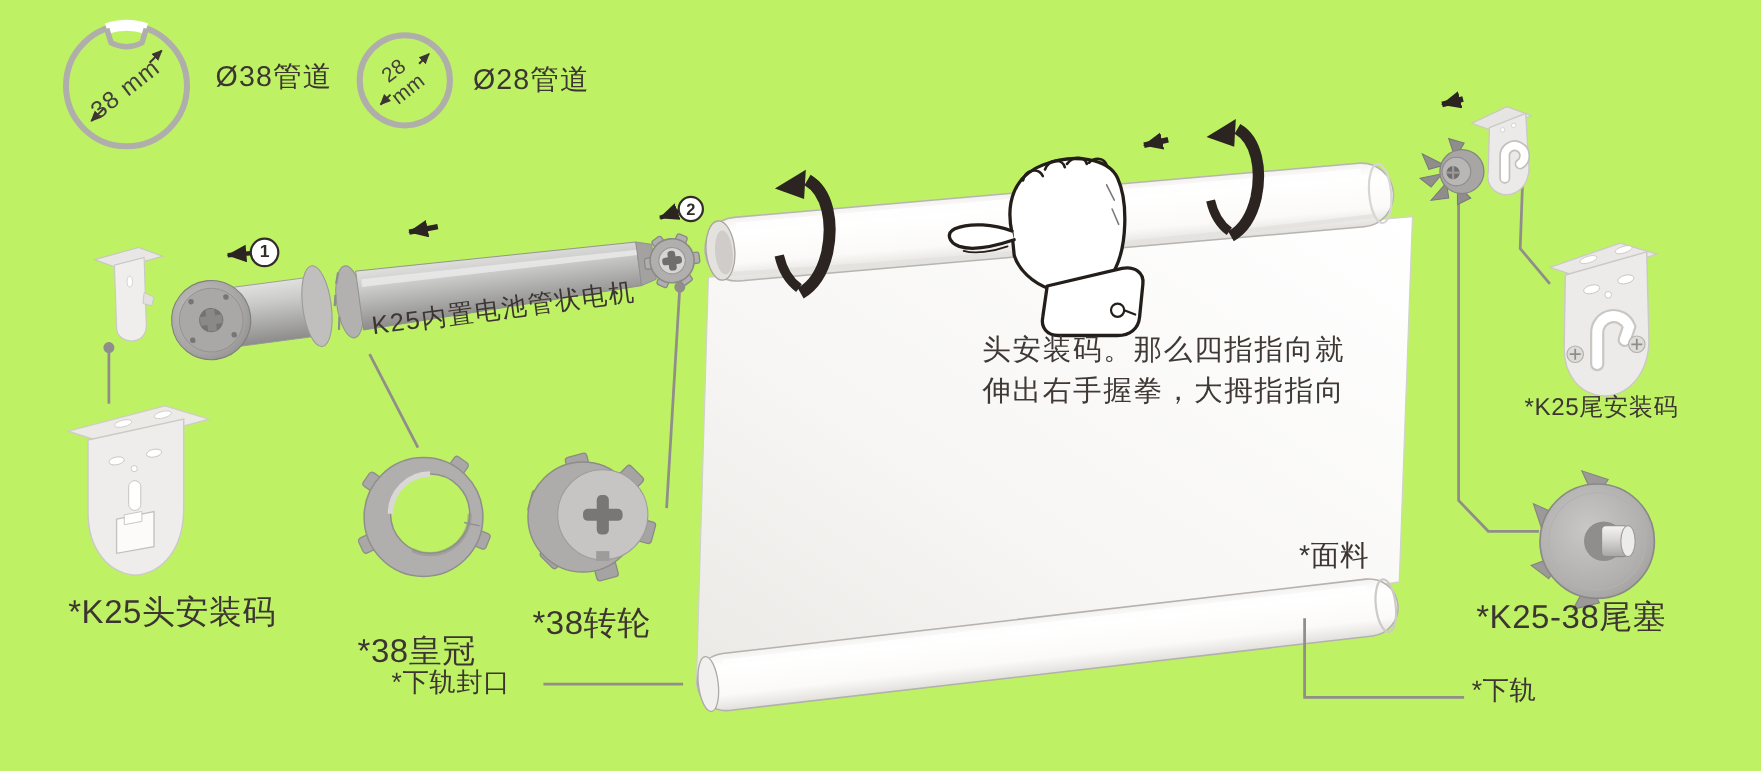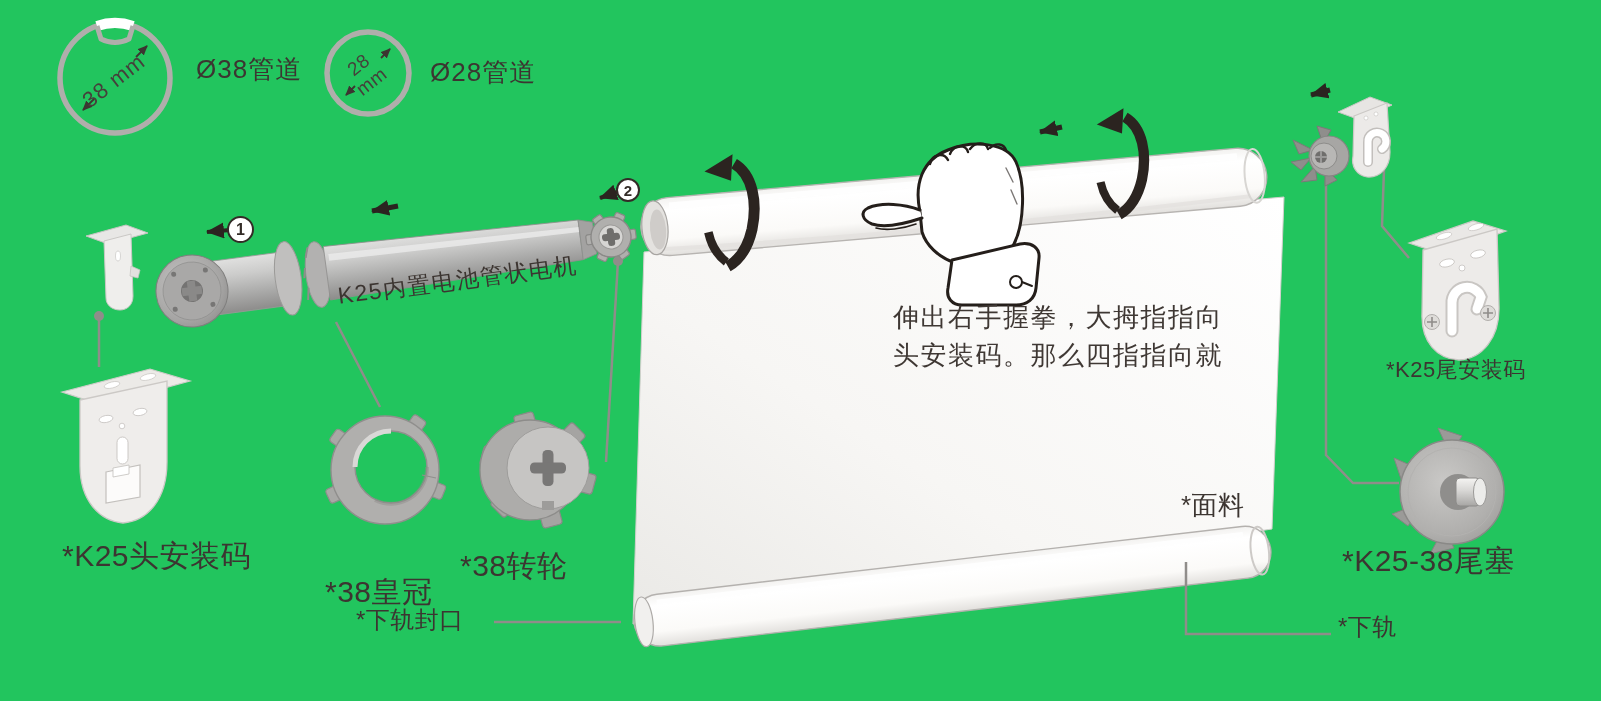--- a/index.html
+++ b/index.html
@@ -1,38 +1,38 @@
 <!DOCTYPE html>
 <html><head>
 <meta charset="utf-8">
 <style>
   html,body{margin:0;padding:0;background:#fff;}
   #stage{
-    position:relative;width:1601px;height:701px;background:#22c55e;overflow:hidden;
+    position:relative;width:1601px;height:701px;background:#bef264;overflow:hidden;
     font-family:"Liberation Sans","DejaVu Sans",sans-serif;color:#3c3531;
   }
   #art{position:absolute;left:0;top:0;width:1601px;height:701px;}
   .lbl{position:absolute;white-space:nowrap;color:#3c3531;}
   .lbl.big{font-size:26px;letter-spacing:1px;}
   .lbl.part{font-size:30px;letter-spacing:0.5px;}
   .dim{position:absolute;text-align:center;color:#45403b;}
   #dim38{left:56px;top:68px;width:116px;font-size:22px;letter-spacing:1px;transform:rotate(-38deg);}
   #dim28{left:338px;top:52px;width:54px;font-size:19px;line-height:21px;letter-spacing:0.5px;transform:rotate(-38deg);white-space:normal;}
   #motor-label{left:336px;top:281px;font-size:23px;letter-spacing:1.5px;transform:rotate(-7.5deg);transform-origin:left top;}
   .badge{
     position:absolute;box-sizing:border-box;border:2.5px solid #332c27;border-radius:50%;
     background:#fff;display:flex;align-items:center;justify-content:center;
     font-size:16px;font-weight:bold;color:#332c27;
   }
   #badge1{left:227px;top:216px;width:27px;height:27px;}
   #badge2{left:616px;top:178px;width:24px;height:24px;font-size:15px;}
   #instruction{position:absolute;left:893px;top:299px;font-size:26px;line-height:37.5px;letter-spacing:1.5px;color:#3f3834;}
   #lbl-head-bracket{left:62px;top:536px;}
   #lbl-crown{left:325px;top:536px;margin-top:36px;}
-  #lbl-wheel{left:460px;top:546px;}
+  #lbl-wheel{left:484px;top:546px;}
   #lbl-fabric{left:1181px;top:488px;font-size:26px;}
   #lbl-tail-bracket{left:1386px;top:355px;font-size:22px;}
   #lbl-tail-plug{left:1342px;top:541px;}
   #lbl-rail-cap{left:356px;top:604px;font-size:24px;}
   #lbl-rail{left:1338px;top:611px;font-size:24px;}
   #lbl-pipe38{left:196px;top:52px;}
   #lbl-pipe28{left:430px;top:55px;text-align:right;}
 </style>
 </head>
 <body>
@@ -300,22 +300,22 @@
 <div class="lbl" id="motor-label">K25内置电池管状电机</div>
 
 <div class="badge" id="badge1">
   <span>1</span>
 </div>
 <div class="badge" id="badge2">
   <span>2</span>
 </div>
 
 <div id="instruction">
+  <div>头安装码。那么四指指向就</div>
   <div>伸出右手握拳，大拇指指向</div>
-  <div>头安装码。那么四指指向就</div>
 </div>
 
 <div class="lbl part" id="lbl-head-bracket">*K25头安装码</div>
 <div class="lbl part" id="lbl-crown">*38皇冠</div>
 <div class="lbl part" id="lbl-wheel">*38转轮</div>
 <div class="lbl part" id="lbl-fabric">*面料</div>
 <div class="lbl part" id="lbl-tail-bracket">*K25尾安装码</div>
 <div class="lbl part" id="lbl-tail-plug">*K25-38尾塞</div>
 <div class="lbl part" id="lbl-rail-cap">*下轨封口</div>
 <div class="lbl part" id="lbl-rail">*下轨</div>

